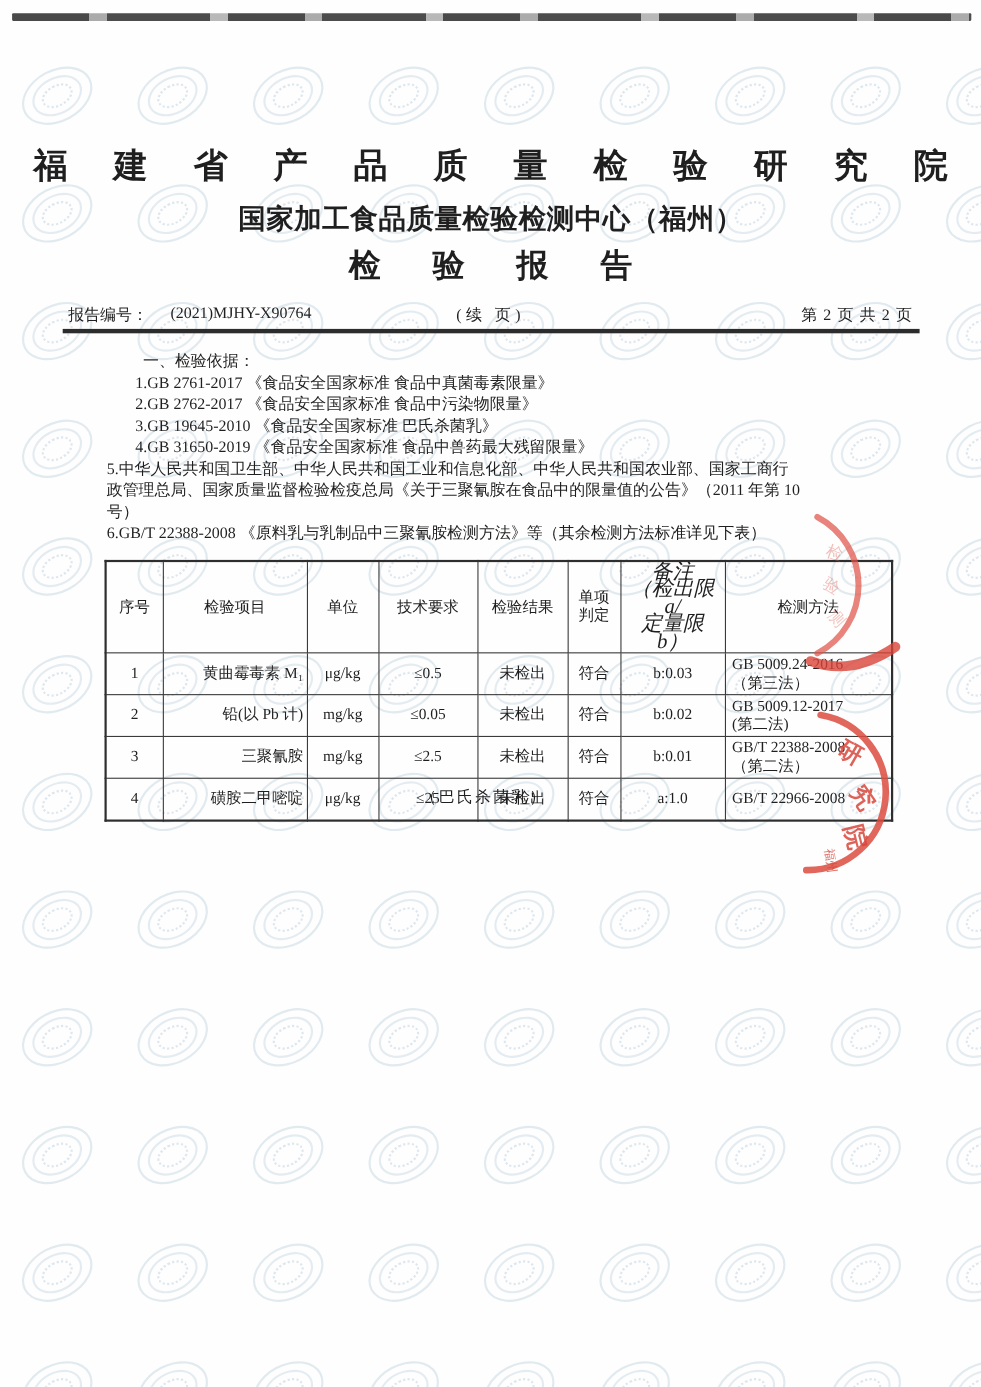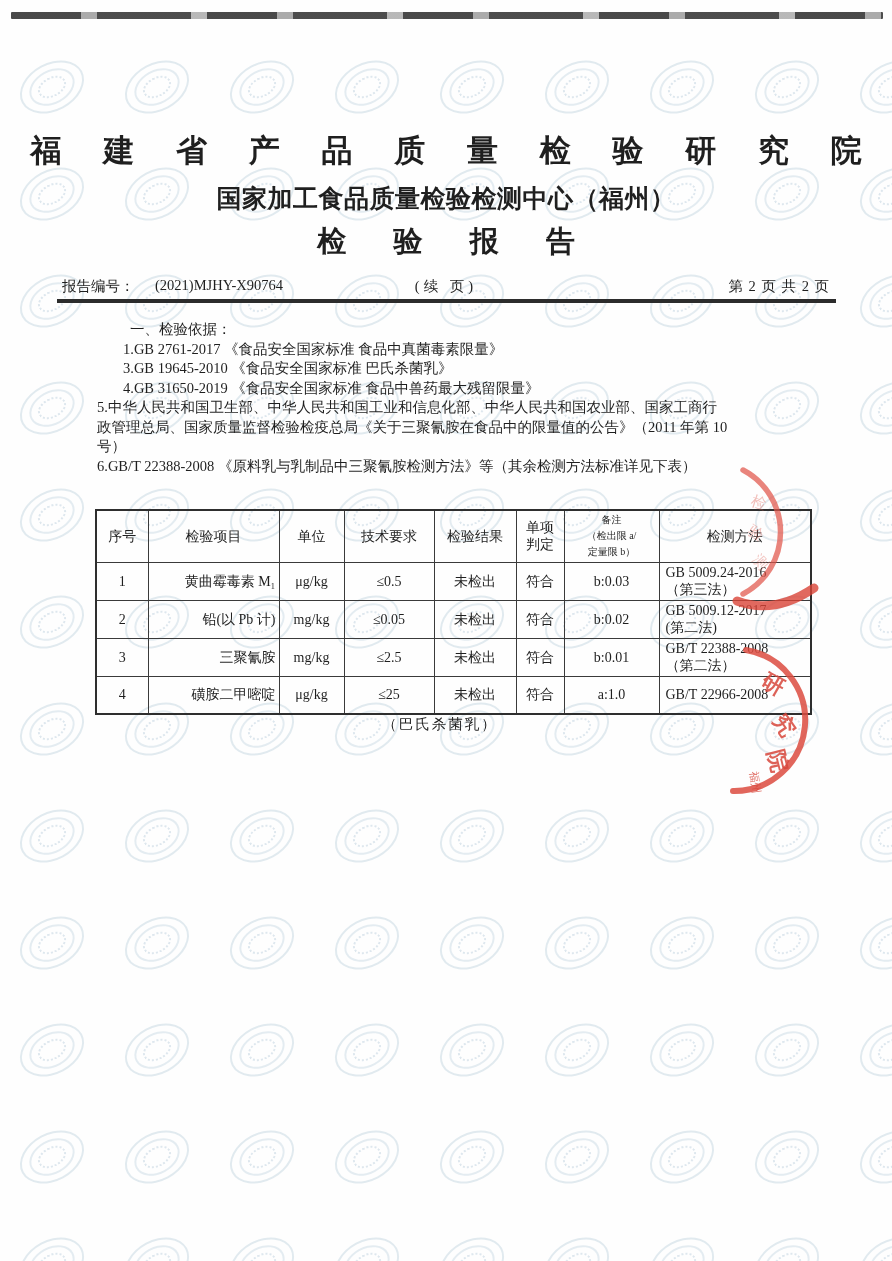--- a/index.html
+++ b/index.html
@@ -70,21 +70,21 @@
     font-size:14px;
   }
   .result-table th,.result-table td{
     border:1px solid #3a3a3a; text-align:center; vertical-align:middle;
     padding:1px 3px; white-space:pre-line; line-height:17px;
     font-weight:normal; overflow:hidden;
   }
   .result-table{border:2px solid #2e2e2e;}
   .result-table thead tr{height:52px;}
   .result-table tbody tr{height:38px;}
-  .result-table th.remark{font-size:10px; line-height:16px;}
+  .result-table th.remark{font-size:19px; line-height:16px;font-style:italic;}
   .result-table td.left{text-align:right; padding-left:7px;}
   .result-table td.method{text-align:left; padding-left:6px; line-height:17px;}
   .footer-note{
     position:absolute; top:715px; left:95px; width:690px;
     text-align:center; font-size:14.5px; letter-spacing:2px;
   }
   
   #stamp-layer{position:absolute; inset:0; z-index:2; pointer-events:none;}
 </style>
 </head>
@@ -216,20 +216,21 @@
       <span class="report-no">(2021)MJHY-X90764</span>
       <span class="continuation">(续 页)</span>
       <span class="page-info">第 2 页 共 2 页</span>
     </div>
 
     <div class="head-rule"></div>
 
     <div class="body-text">
       <div class="bline ind-a">一、检验依据：</div>
       <div class="bline ind-b">1.GB 2761-2017 《食品安全国家标准 食品中真菌毒素限量》</div>
+      <div class="bline ind-b">2.GB 2762-2017 《食品安全国家标准 食品中污染物限量》</div>
       <div class="bline ind-b">3.GB 19645-2010 《食品安全国家标准 巴氏杀菌乳》</div>
       <div class="bline ind-b">4.GB 31650-2019 《食品安全国家标准 食品中兽药最大残留限量》</div>
       <div class="bline ind-c">5.中华人民共和国卫生部、中华人民共和国工业和信息化部、中华人民共和国农业部、国家工商行</div>
       <div class="bline ind-c">政管理总局、国家质量监督检验检疫总局《关于三聚氰胺在食品中的限量值的公告》（2011 年第 10</div>
       <div class="bline ind-c">号）</div>
       <div class="bline ind-c">6.GB/T 22388-2008 《原料乳与乳制品中三聚氰胺检测方法》等（其余检测方法标准详见下表）</div>
     </div>
 
     <table class="result-table">
       <colgroup>

